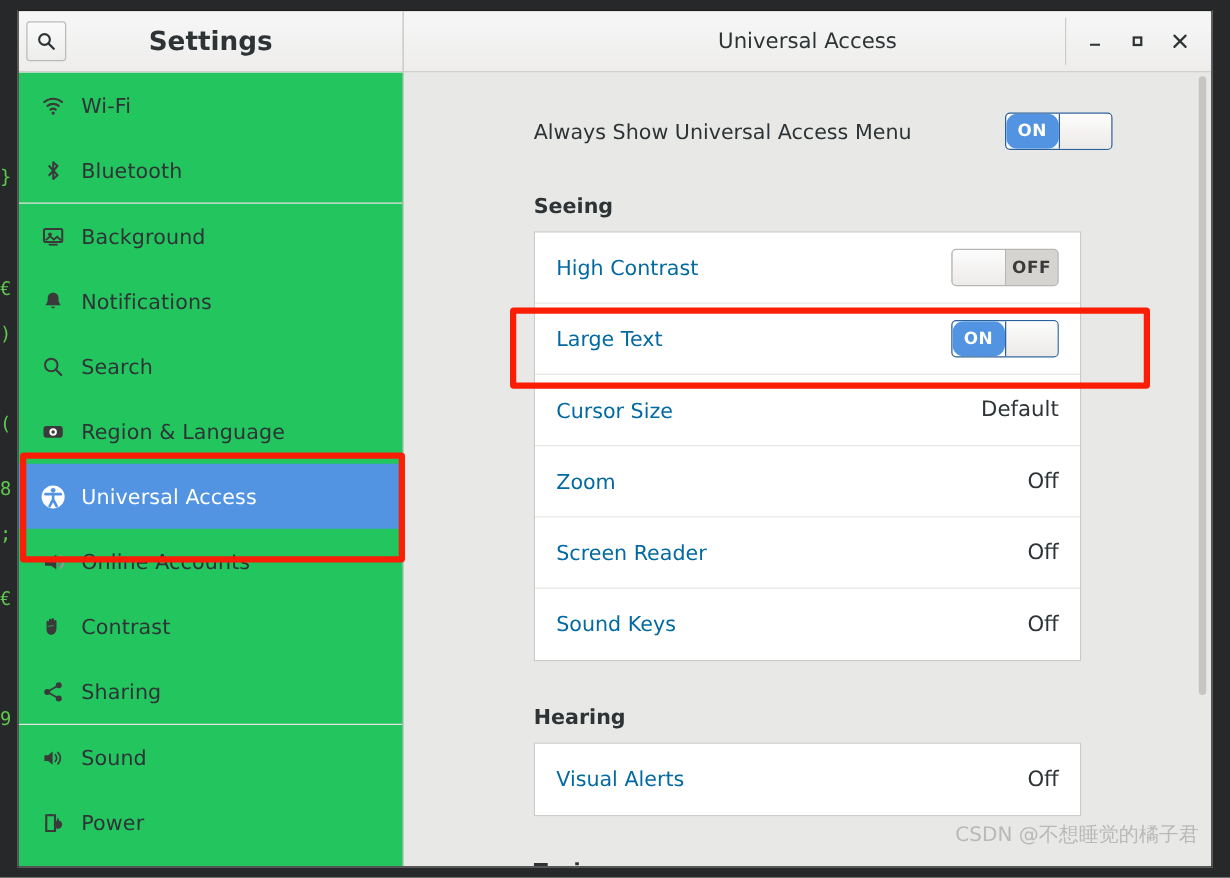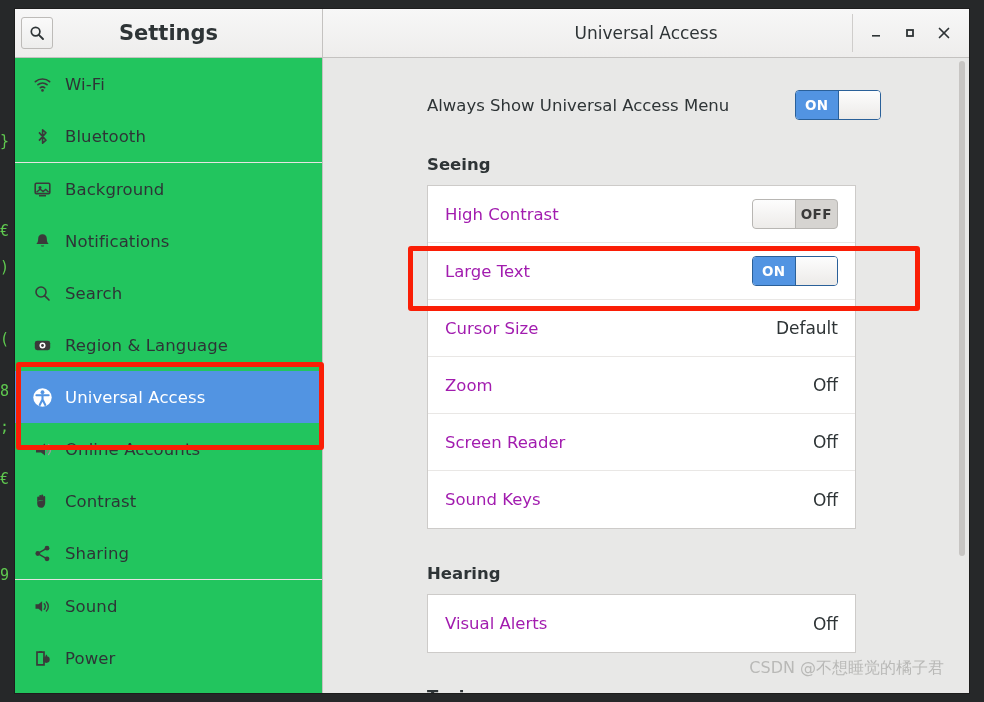--- a/index.html
+++ b/index.html
@@ -109,21 +109,21 @@
   }
   .nav-item.selected { background: #5294e2; }
   .nav-item.selected .lbl { color: #ffffff; }
   .nav-item.selected .ico { color: #ffffff; }
 
   
   #content {
     flex: 1; background: #e8e8e7;
     position: relative; overflow: hidden;
   }
-  #content-inner { padding: 32px 12px 0 0; }
+  #content-inner { padding: 32px 3px 0 0; }
   .row-top {
     display: flex; align-items: center;
     margin: 0 76px 0 104px;
   }
   .row-top .label { font-size: 16.5px; color: #2e3436; }
   .row-top .sw { margin-left: auto; }
 
   .section-title {
     font-size: 16.5px; font-weight: bold; color: #2e3436;
     margin: 35px 0 11px 104px;
@@ -132,40 +132,41 @@
     margin: 0 101px 0 104px;
     background: #ffffff;
     border: 1px solid #cdcbc9;
   }
   .card-row {
     display: flex; align-items: center;
     height: 57px; padding: 0 17px 0 17px;
     border-bottom: 1px solid #e9e7e5;
   }
   .card-row:last-child { border-bottom: none; }
-  .card-row .rl { font-size: 16.5px; color: #a21caf; }
+  .card-row .rl { font-size: 16.5px; color: #0369a1; }
   .card-row .rv { margin-left: auto; font-size: 17px; color: #2e3436; }
   .card-row .sw { margin-left: auto; }
 
   
   .switch {
     width: 86px; height: 30px;
     border-radius: 4px; overflow: hidden;
     display: flex; align-items: stretch;
     font-size: 13.5px; font-weight: bold;
     user-select: none; cursor: pointer;
   }
   .switch.on {
     border: 1px solid #2a6099;
     background: #ffffff;
   }
   .switch.on .txt {
     flex: 1; background: #5294e2; color: #ffffff;
     display: flex; align-items: center; justify-content: center;
     letter-spacing: .4px;
+    border-radius: 9px;
   }
   .switch.on .knob {
     flex: 1;
     background: linear-gradient(to bottom, #fdfdfd, #eceae8);
     border-left: 1px solid #2a6099;
   }
   .switch.off {
     border: 1px solid #b8b6b3;
     background: #d6d4d1;
   }
@@ -190,21 +191,21 @@
 
   
   #typing-cut {
     position: absolute; left: 104px; bottom: -6px;
     font-size: 16.5px; font-weight: bold; color: #2e3436;
     overflow: hidden; height: 12px;
   }
 
   
   #watermark {
-    position: absolute; right: 25px; bottom: 14px;
+    position: absolute; right: 10px; bottom: 14px;
     font-size: 16px; color: #b9b9b7;
     font-family: "DejaVu Sans", "Liberation Sans", sans-serif;
     white-space: nowrap; pointer-events: none;
   }
 
   
   .annot {
     position: absolute;
     border: 5px solid #fa1e06;
     border-radius: 3px;

